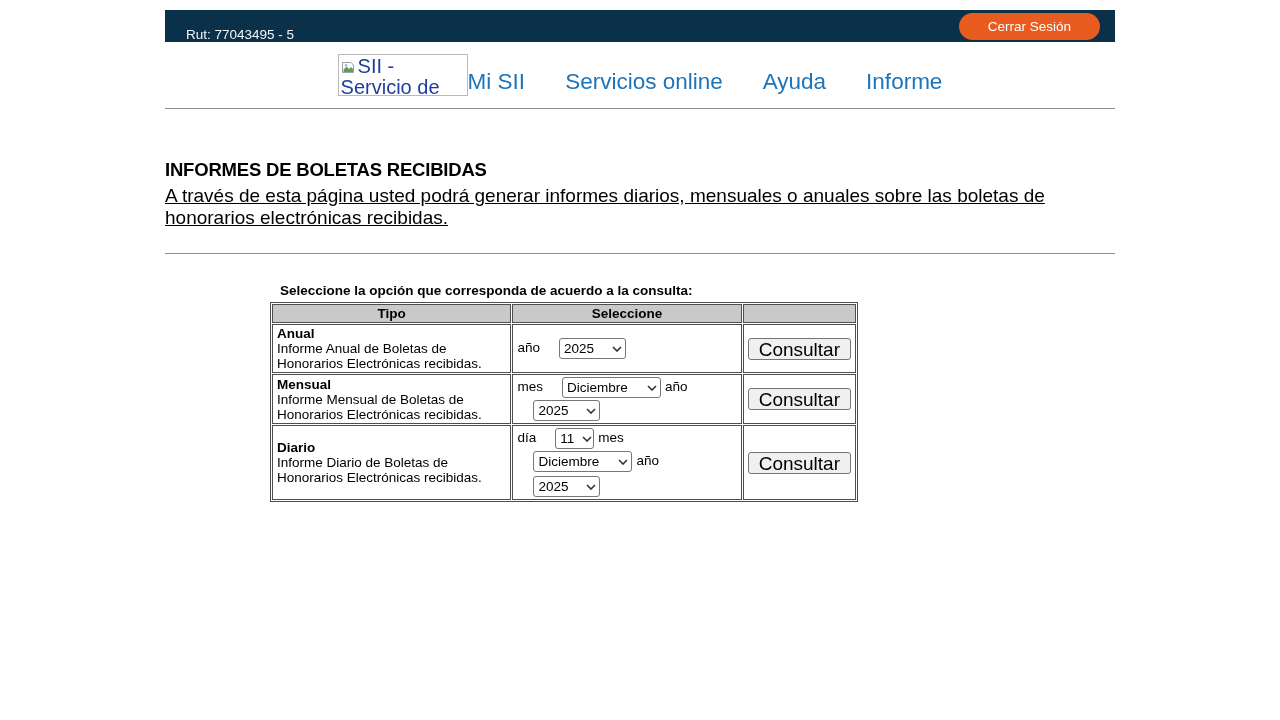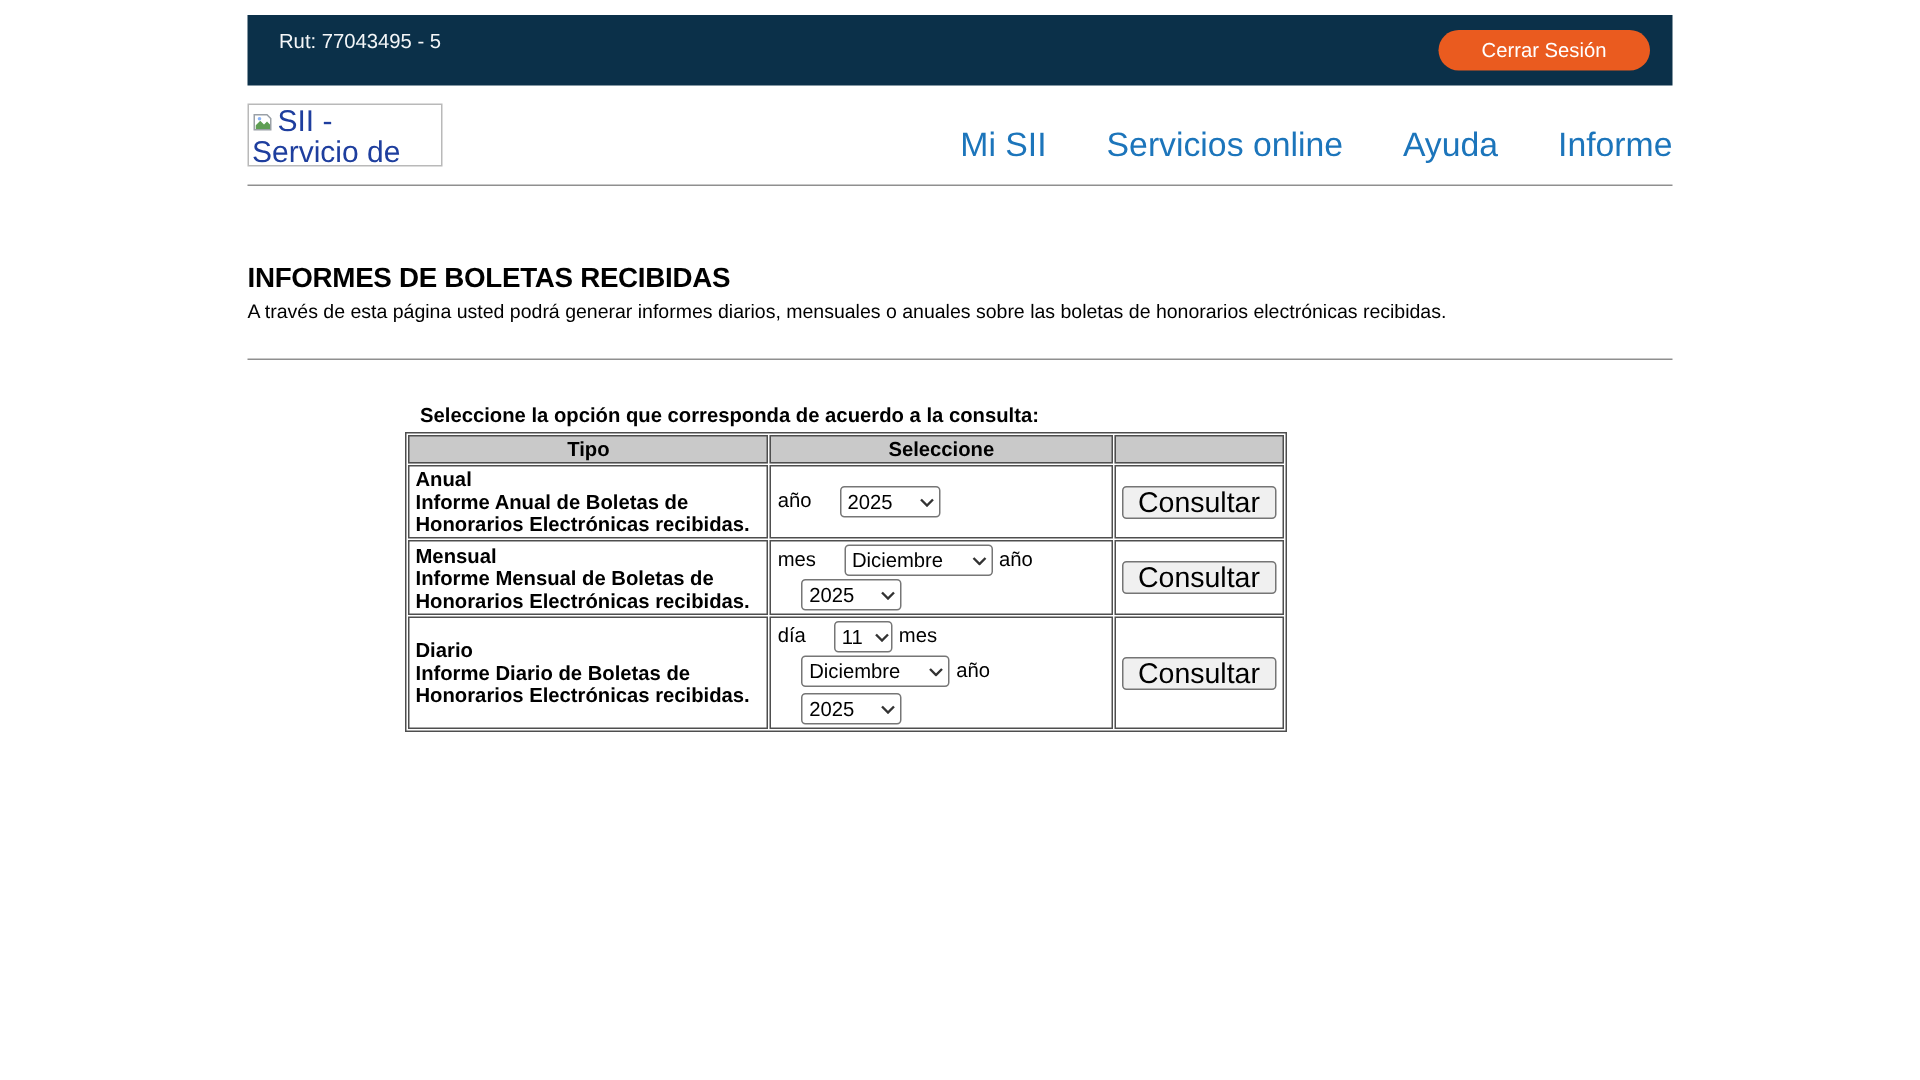--- a/index.html
+++ b/index.html
@@ -7,40 +7,41 @@
   body {
     width: 1280px; height: 720px; overflow: hidden;
     background: #ffffff;
     font-family: "Liberation Sans", sans-serif;
     color: #000;
   }
   .container { width: 950px; margin: 0 auto; }
 
   
   .topbar {
-    margin-top: 10px; height: 47px;
+    margin-top: 10px; height: 32px;
     background: var(--topbar-bg, #0b3049);
     display: flex; justify-content: space-between;
     padding: 0 15px 0 21px;
+    align-items: flex-end;
   }
   .rut-text {
     color: #f4f6f8; font-size: 13.5px; margin-top: 10px;
   }
   .logout-btn {
     align-self: center;
     background: var(--accent-orange, #ea5b1f);
     color: #ffffff; border: none; border-radius: 14px;
     height: 27px; padding: 0 29px; font-size: 13.5px;
     font-family: "Liberation Sans", sans-serif;
     cursor: pointer;
   }
 
   
   .header {
-    display: flex; justify-content: space-between;
+    display: flex; justify-content: center;
     padding: 12px 0 0; height: 67px;
     border-bottom: 1px solid #8f8f8f;
   }
   .logo-box {
     width: 130px; height: 42px;
     border: 1px solid #b9b9b9;
     overflow: hidden;
     color: var(--logo-text-blue, #1e3e9e);
     font-size: 20px; line-height: 21px;
     padding: 1px 2px;
@@ -51,21 +52,21 @@
   .nav a {
     color: var(--link-blue, #1c75bb);
     font-size: 22.5px; text-decoration: none; cursor: pointer;
   }
 
   
   .page-title {
     margin: 50px 0 0; font-size: 18.5px; font-weight: bold;
     letter-spacing: -0.2px;
   }
-  .intro { margin: 4px 0 0; font-size: 13px; }
+  .intro { margin: 4px 0 0; font-size: 19px; text-decoration: underline; }
   .divider2 {
     border: none; border-top: 1px solid #8f8f8f;
     margin: 24px 0 0;
   }
   .table-caption {
     margin: 29px 0 4px 115px;
     font-size: 13.5px; font-weight: bold;
   }
 
   table.report-table {
@@ -83,21 +84,21 @@
   .report-table th {
     background: var(--table-header-bg, #c9c9c9);
     height: 18px; font-weight: bold; text-align: center;
   }
   col.c-tipo { width: 340px; }
   col.c-sel  { width: 294px; }
   col.c-btn  { width: 100px; }
 
   td.tipo-cell { line-height: 15px; margin-left: 32px; }
   .row-type { font-weight: bold; }
-  .row-desc { max-width: 280px; font-weight: bold; }
+  .row-desc { max-width: 280px; }
 
   td.sel-cell { padding-left: 4px; }
   .ctl-label { margin-right: 3px; }
   .sel { display: inline-block; position: relative; margin: 1px 4px 1px 16px; vertical-align: middle; }
   .sel select {
     appearance: none; -webkit-appearance: none; -moz-appearance: none;
     border: 1px solid #767676; border-radius: 3px;
     background: #ffffff; color: #000;
     height: 21px; font-size: 13.5px; padding: 0 16px 0 4px;
     font-family: "Liberation Sans", sans-serif;

